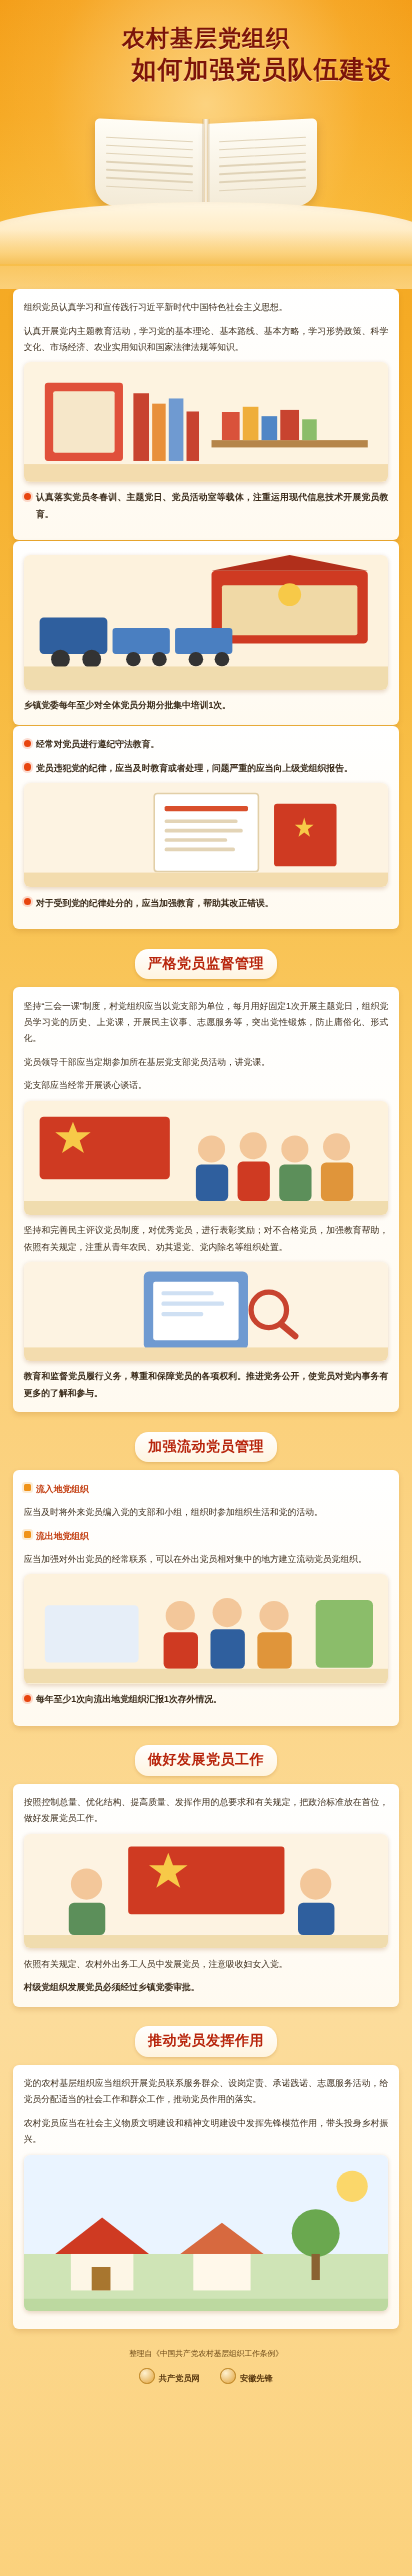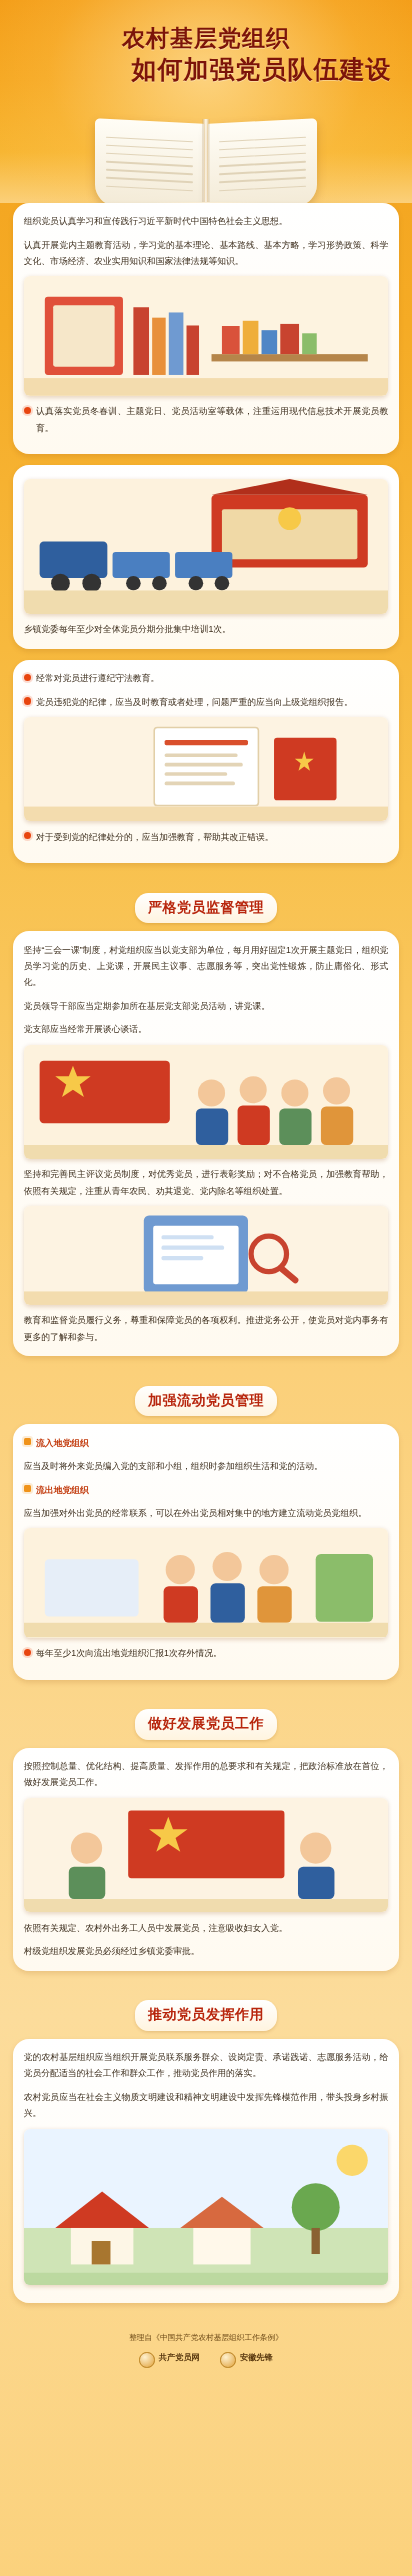--- a/index.html
+++ b/index.html
@@ -15,21 +15,21 @@
     min-height: 4034px;
     position: relative;
     background:
       linear-gradient(180deg, #f3a01c 0%, #f5ab25 8%, #f8c04a 20%, #fbd07a 34%, #fcdc9b 50%, #fbd078 66%, #f8bc45 80%, #f5a923 92%, #f29b15 100%);
     overflow: hidden;
   }
 
   
   .header {
     position: relative;
-    height: 203px;
+    height: 289px;
     background: linear-gradient(180deg, #f39c16 0%, #f5a61f 40%, #f7b531 75%, #fbd07a 100%);
     overflow: hidden;
   }
   .header .glow {
     position:absolute; left:-10%; top:-60%; width:120%; height:160%;
     background: radial-gradient(ellipse at 50% 60%, rgba(255,226,160,.75) 0%, rgba(255,200,90,.25) 45%, rgba(255,180,40,0) 70%);
   }
   .title-block {
     position: relative;
     padding: 23px 20.6px 0 20.6px;
@@ -86,34 +86,34 @@
     align-items:center;
     box-shadow: 0 1.5px 3.1px rgba(140,70,0,.18);
     border: 1px solid #ffd徒;
   }
   .sec-head-wrap { text-align:center; }
   .sec-head-txt {
     font-size: 14px; font-weight: 700; color: #b8260d; letter-spacing:0.5px;
   }
   .card {
     background: linear-gradient(180deg,#ffffff 0%, #fffaf0 100%);
-    border-radius: 16px;
+    border-radius: 6px;
     padding: 10.3px 10.3px 11.3px 10.3px;
     box-shadow: 0 2.1px 5.2px rgba(150,80,10,.16);
-    margin-bottom: 11px;
+    margin-bottom: 1px;
     position: relative;
   }
   .para {
     font-size: 8.8px;
     line-height: 1.85;
     color: #3b2c1b;
     text-align: justify;
     margin: 0 0 7.2px 0;
   }
-  .para:last-child { margin-bottom: 0; }
+  .para:last-child { margin-bottom: 0; font-weight: bold; }
 
   .bullet {
     display:flex; gap: 5.2px; align-items: flex-start; margin-bottom: 7.2px;
   }
   .dot {
     flex: 0 0 auto;
     width: 7.2px; height: 7.2px; margin-top: 3.6px;
     background: #e8450f;
     border-radius: 50%;
     box-shadow: 0 0 0 2.1px rgba(232,69,15,.18);
@@ -132,21 +132,21 @@
     padding: 13.4px 13.4px 20.6px 13.4px;
     text-align: center;
   }
   .footer .note {
     font-size: 7.7px; color: #6d4a18; margin-bottom: 9.3px;
   }
   .footer .logos {
     display:flex; justify-content:center; gap: 20.6px; align-items:center;
   }
   .logo-badge {
-    display:flex; align-items:flex-start; gap:4.1px;
+    display:flex; align-items:flex-end; gap:4.1px;
     font-size: 8.2px; font-weight:700; color:#5b3a10;
   }
   .logo-mark {
     width: 15.5px; height:15.5px; border-radius:50%;
     background: radial-gradient(circle at 35% 30%, #fff1cf, #e0a23a);
     border:1px solid #b9801f;
   }
 </style>
 </head>
 <body>

